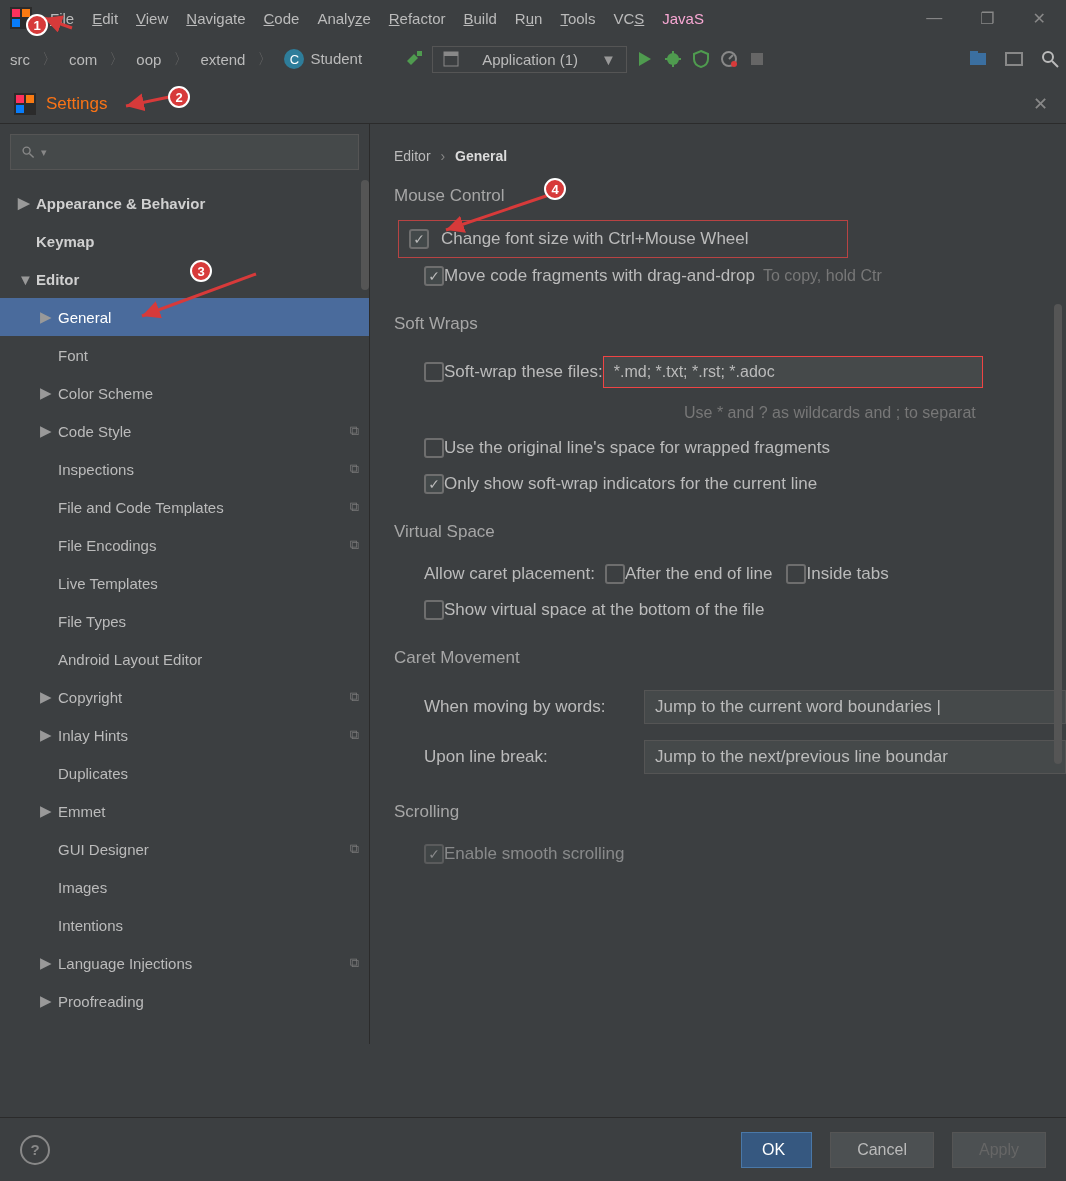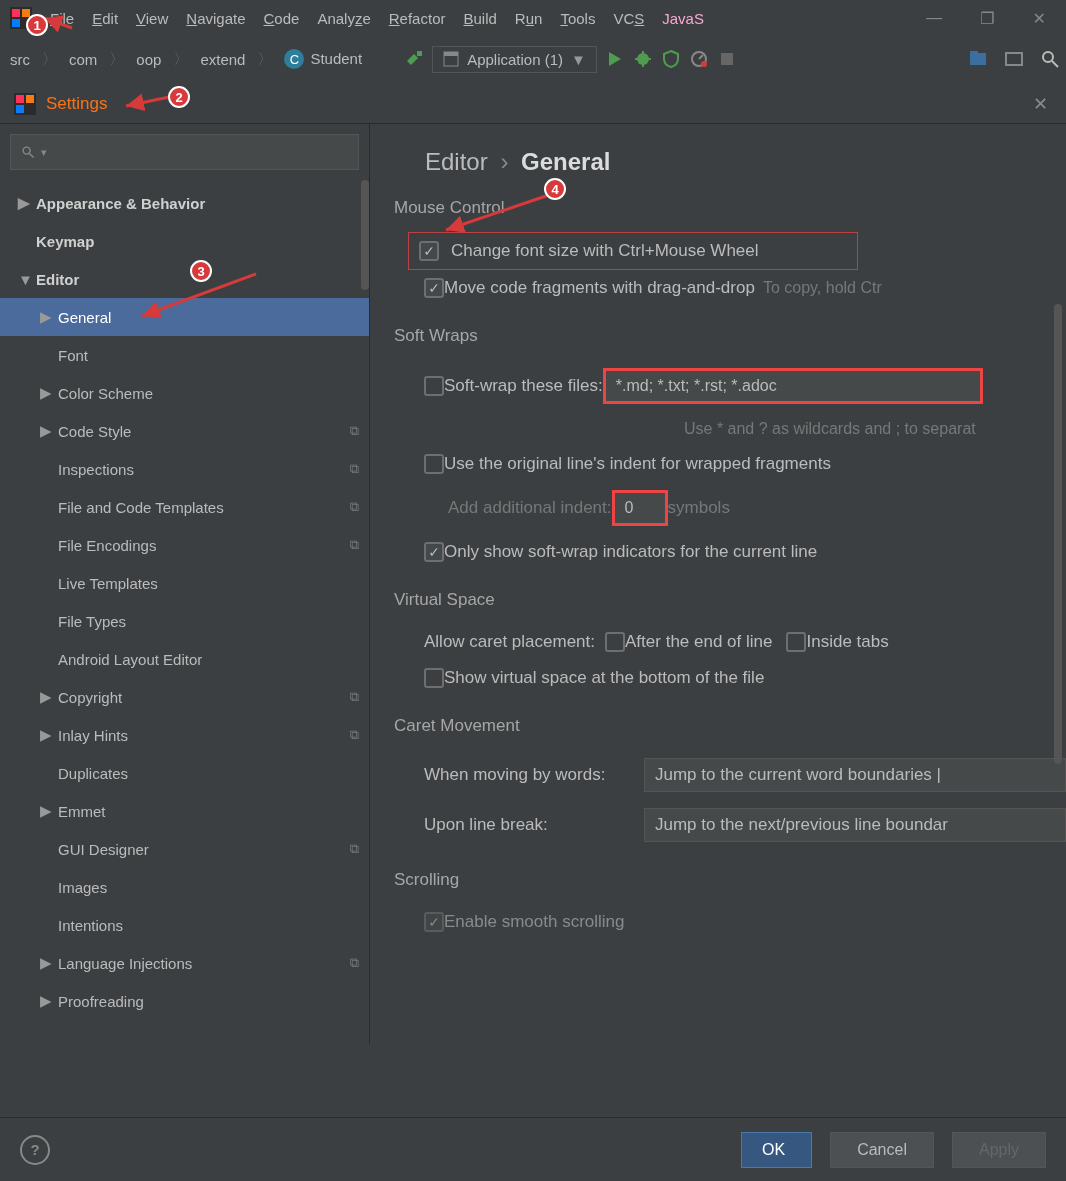--- a/index.html
+++ b/index.html
@@ -36,21 +36,21 @@
 .crumb { color: #bbbbbb; padding: 2px 4px; }
 .crumb-sep { color: #666; }
 .class-icon {
   display: inline-flex; align-items:center; justify-content:center;
   width: 20px; height: 20px; border-radius: 10px; background: #2e7d9a; color: #fff; font-size: 13px;
   margin-right: 6px;
 }
 .tool-icons { display: flex; align-items: center; gap: 16px; margin-left: auto; }
 .tool-icon { width: 20px; height: 20px; display:inline-flex; align-items:center; justify-content:center; }
 .run-combo {
-  display: flex; align-items: center; gap: 8px;
+  display: flex; align-items: center; gap: 23px;
   border: 1px solid #555; background: #3c3f41; padding: 4px 10px;
 }
 .settings-header {
   height: 42px; display: flex; align-items: center; padding: 8px 18px 6px 14px;
   border-bottom: 1px solid #2b2b2b;
 }
 .settings-title { font-size: 17px; color: #f97316; }
 .settings-close { margin-left: auto; color: #888; font-size: 18px; }
 .settings-body { display: flex; height: 920px; }
 .sidebar {
@@ -73,47 +73,47 @@
 .tree-item.selected { background: #4a6b9c; color: #fff; }
 .tree-arrow { width: 12px; color: #999; }
 .tree-copy { margin-left: auto; color: #777; font-size: 13px; }
 .scroll-indicator {
   position: absolute; right: 0; top: 56px; width: 8px; height: 110px;
   background: #555; border-radius: 4px;
 }
 .content {
   flex: 1; padding: 24px 0 0 24px; overflow: hidden; position: relative;
 }
-.bc { font-size: 24px; margin-bottom: 22px; margin-left: 31px; }
+.bc { font-size: 14px; margin-bottom: 22px; }
 .bc .cur { font-weight: 600; color: #dcdcdc; }
 .bc .sep { color: #888; margin: 0 6px; }
 .section-head { font-size: 17px; color: #a6a6a6; margin: 20px 0 14px; }
 .row { display: flex; align-items: center; gap: 0; padding: 8px 0 8px 30px; }
 .row.sub { padding-left: 54px; }
 .chk {
   width: 20px; height: 20px; border: 2px solid #6e6e6e; border-radius: 3px;
   display: inline-flex; align-items: center; justify-content: center;
   background: transparent; color: #bbbbbb; font-size: 14px;
 }
 .chk.on { background: #43494a; }
 .chk.on::after { content: "✓"; color: #bbbbbb; }
 .lbl { color: #bbbbbb; font-size: 17px; }
 .lbl.muted { color: #777; }
 .hint { color: #777; font-size: 16px; padding-left: 0; }
 .textfield {
-  background: #45494a; border: 3px solid #ef4444; color: #bbbbbb;
+  background: #45494a; border: 1px solid #ef4444; color: #bbbbbb;
   padding: 6px 10px; font-size: 16px;
 }
 .dropdown {
   background: #45494a; border: 1px solid #555; color: #bbbbbb;
   padding: 6px 10px; font-size: 17px; flex: 1; margin-right: 0;
 }
 .red-box {
   border: 1px solid #b84343; padding: 8px 10px; display:flex; align-items:center; gap:12px;
-  width: 450px; margin-left: 10px;
+  width: 450px; margin-left: 0;
 }
 .footer {
   position: absolute; bottom: 0; left: 0; right: 0; height: 64px;
   background: #3c3f41; border-top: 1px solid #2b2b2b;
   display: flex; align-items: center; padding: 0 20px; gap: 18px;
 }
 .help-circle {
   width: 30px; height: 30px; border: 2px solid #888; border-radius: 50%;
   display:flex; align-items:center; justify-content:center; color:#888; font-weight:600;
 }
@@ -434,26 +434,21 @@
     <div class="row">
       <span class="chk"></span>
       <span class="lbl">Soft-wrap these files:</span>
       <span class="textfield" style="flex:1; max-width:380px">*.md; *.txt; *.rst; *.adoc</span>
     </div>
     <div class="row" style="padding-left:290px">
       <span class="hint">Use * and ? as wildcards and ; to separat</span>
     </div>
     <div class="row">
       <span class="chk"></span>
-      <span class="lbl">Use the original line's indent for wrapped fragments</span>
-    </div>
-    <div class="row sub">
-      <span class="lbl muted">Add additional indent:</span>
-      <span class="textfield" style="width:56px;text-align:left">0</span>
-      <span class="lbl muted">symbols</span>
+      <span class="lbl">Use the original line's space for wrapped fragments</span>
     </div>
     <div class="row">
       <span class="chk on"></span>
       <span class="lbl">Only show soft-wrap indicators for the current line</span>
     </div>
 
     <div class="section-head">Virtual Space</div>
     <div class="row">
       <span class="lbl">Allow caret placement:</span>
       <span style="width:10px"></span>

